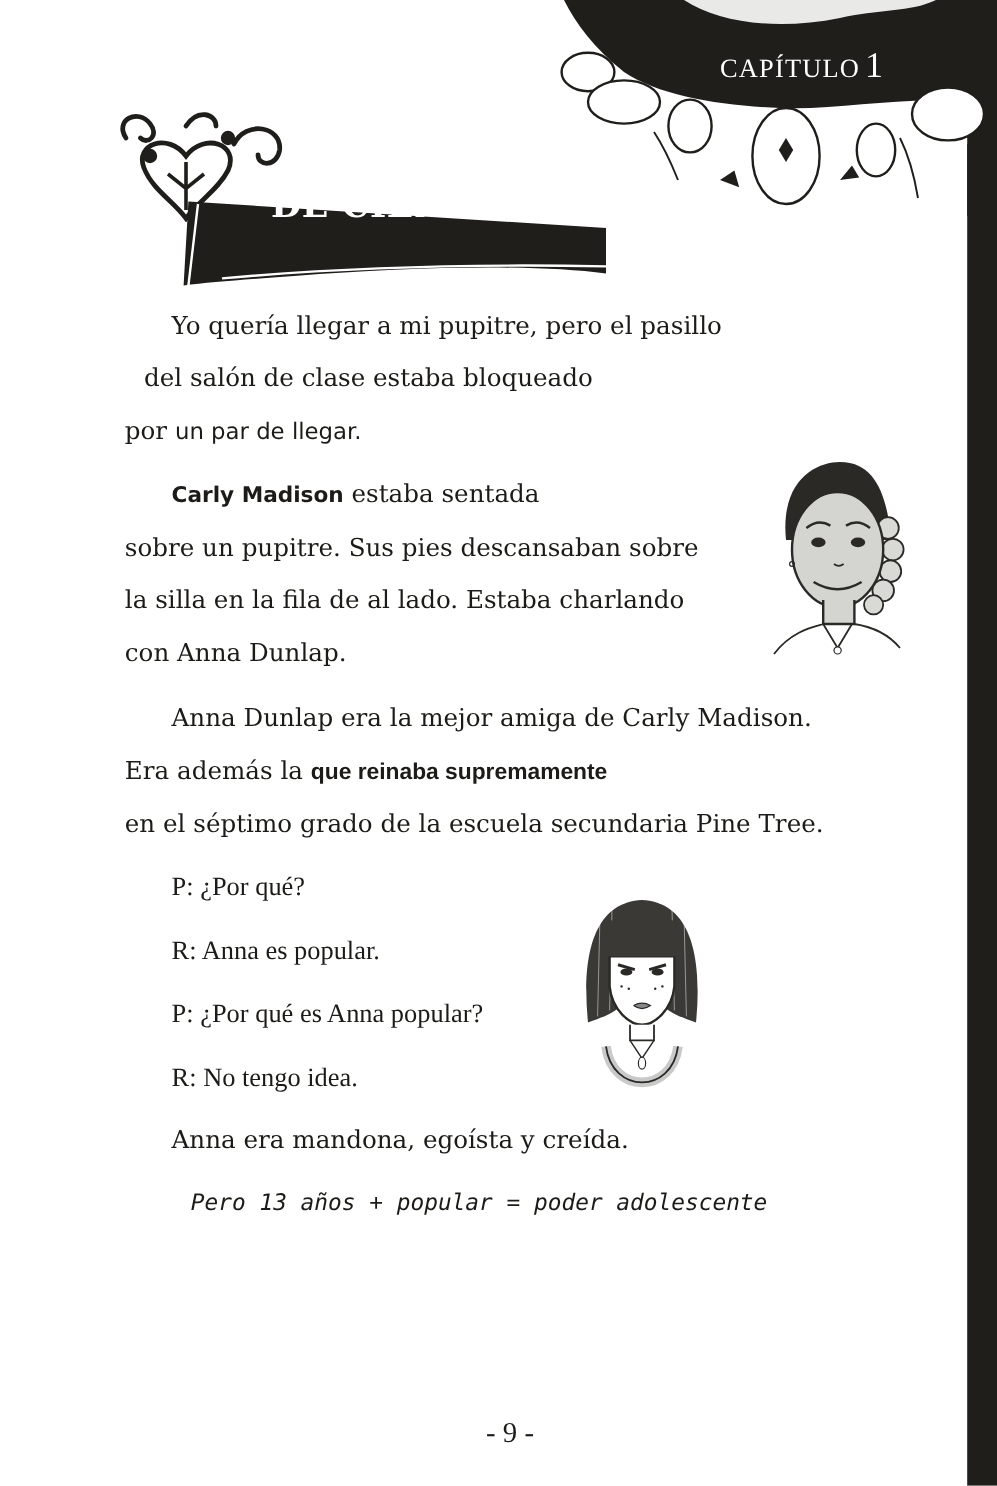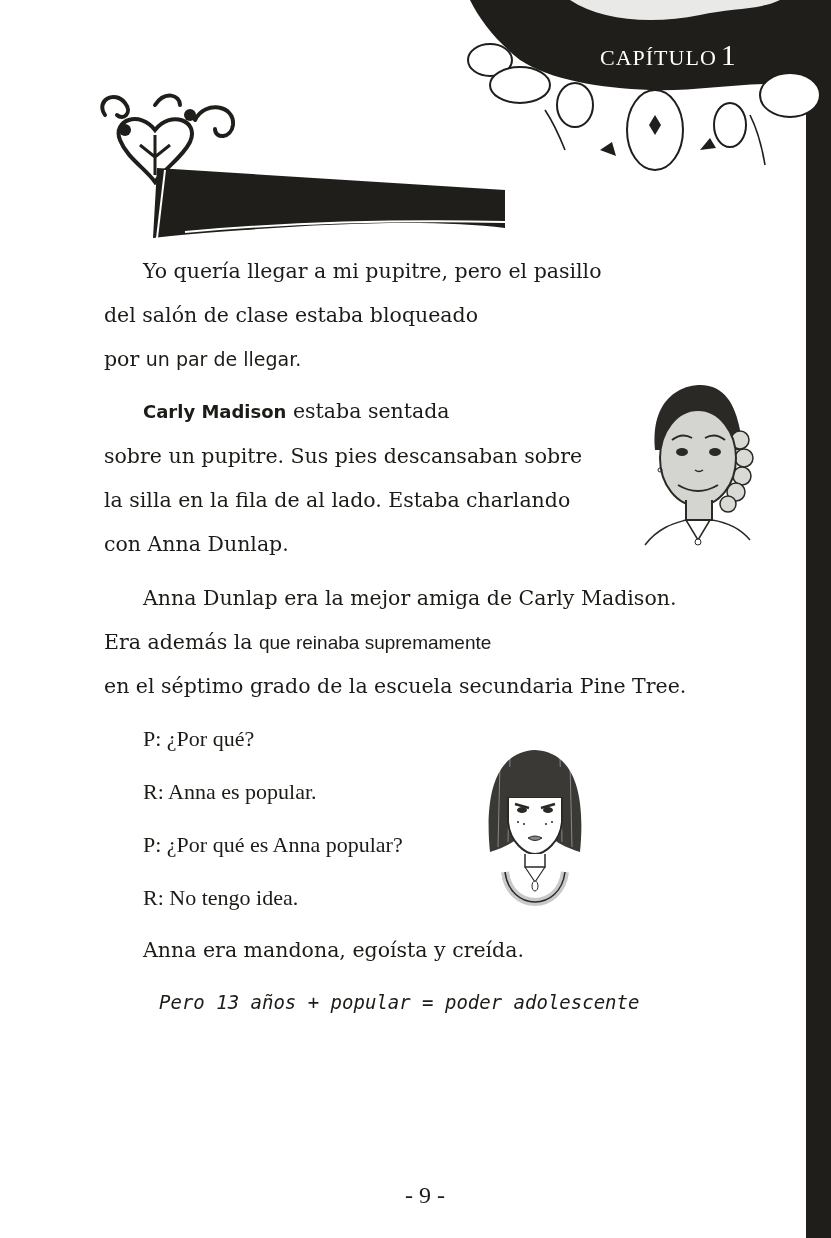--- a/index.html
+++ b/index.html
@@ -25,21 +25,21 @@
       position: absolute; left: 190px; top: 156px; width: 300px; text-align: center;
       font-family: "DejaVu Serif", serif; font-weight: bold; font-size: 29px; line-height: 30px;
       color: #ffffff; letter-spacing: 0.5px;
     }
     .p { position: absolute; font-size: 20.5px; line-height: 44px; white-space: nowrap;
       font-family: "DejaVu Serif", serif; font-weight: normal; color: #1c1b17; }
     .indent { left: 143px; }
     .flush { left: 104px; }
     .hand { font-family: "DejaVu Sans", sans-serif; font-size: 19px; }
     .name-bold { font-family: "DejaVu Sans", sans-serif; font-weight: bold; font-size: 18px; text-align: right; }
-    .bold-sans { font-family: "Liberation Sans", sans-serif; font-weight: normal; font-size: 19px; }
+    .bold-sans { font-family: "Liberation Sans", sans-serif; font-weight: bold; font-size: 19px; }
     .qa { font-family: "Liberation Serif", serif; font-size: 22px; }
     .note { font-family: "DejaVu Sans Mono", monospace; font-size: 19px; }
     .page-num {
       position: absolute; left: 405px; top: 1182px; font-family: "Liberation Serif", serif;
       font-size: 24px; color: #1c1b17;
     }
     .portrait { position: absolute; }
   </style>
 </head>
 <body>
@@ -83,24 +83,25 @@
   <circle cx="40" cy="45" r="6" fill="#1f1e1a"></circle>
   <circle cx="105" cy="30" r="6" fill="#1f1e1a"></circle>
 </svg>
 
 <svg class="title-banner" viewBox="0 0 360 100">
   <path d="M12,28 L360,50 L360,88 C300,80 200,82 100,90 C60,93 30,95 8,98 Z" fill="#1f1e1a"></path>
   <path d="M20,30 L12,98" stroke="#ffffff" stroke-width="2"></path>
   <path d="M40,92 C150,82 260,80 360,82" stroke="#ffffff" stroke-width="2" fill="none"></path>
 </svg>
 <div class="title-text">
+  <div>DE CIENCIAS</div>
 </div>
 
 <div class="p indent" style="top:249px;">Yo quería llegar a mi pupitre, pero el pasillo</div>
-<div class="p flush" style="top:293px;">del salón de clase estaba bloqueado</div>
+<div class="p flush" style="top:293px;margin-left:16px;">del salón de clase estaba bloqueado</div>
 <div class="p flush" style="top:337px;">
   <span>por </span><span class="hand">un par de llegar.</span>
 </div>
 
 <div class="p indent" style="top:389px;">
   <span class="name-bold">Carly Madison</span><span> estaba sentada</span>
 </div>
 <div class="p flush" style="top:434px;">sobre un pupitre. Sus pies descansaban sobre</div>
 <div class="p flush" style="top:478px;">la silla en la fila de al lado. Estaba charlando</div>
 <div class="p flush" style="top:522px;text-align:center;">con Anna Dunlap.</div>

